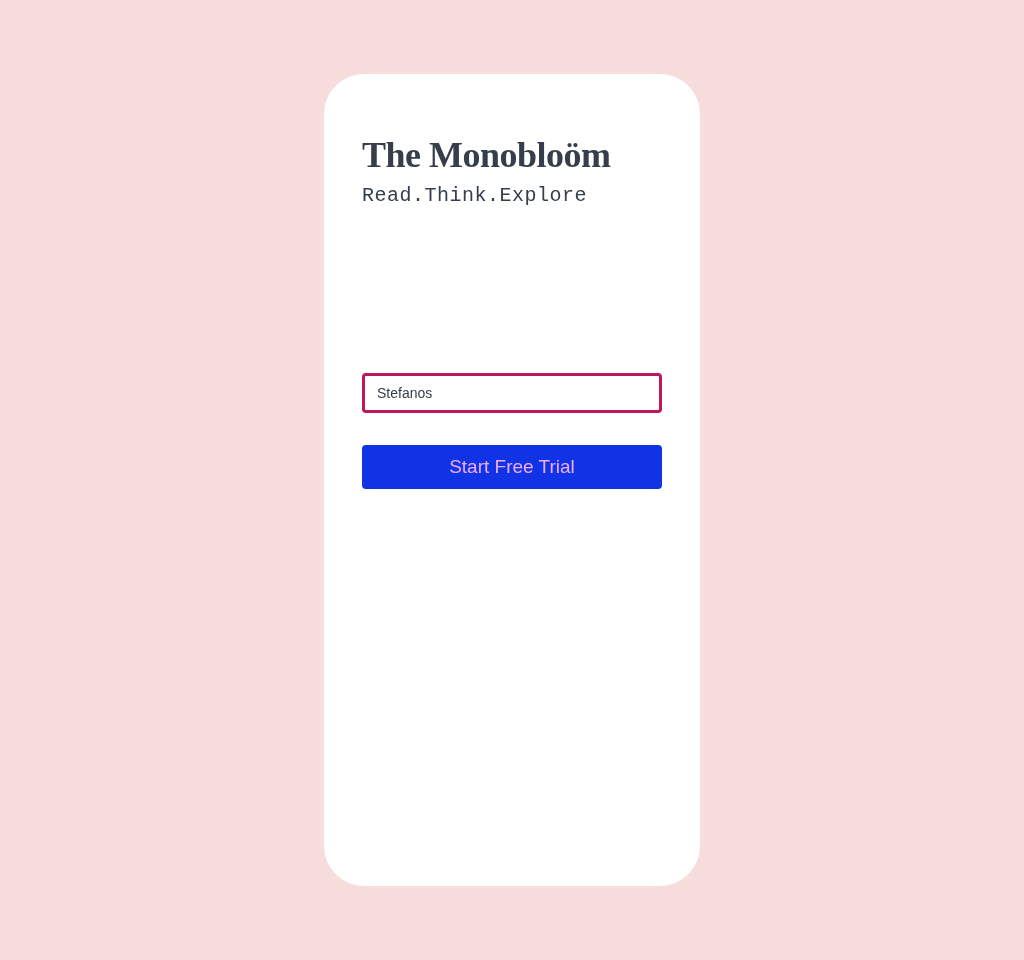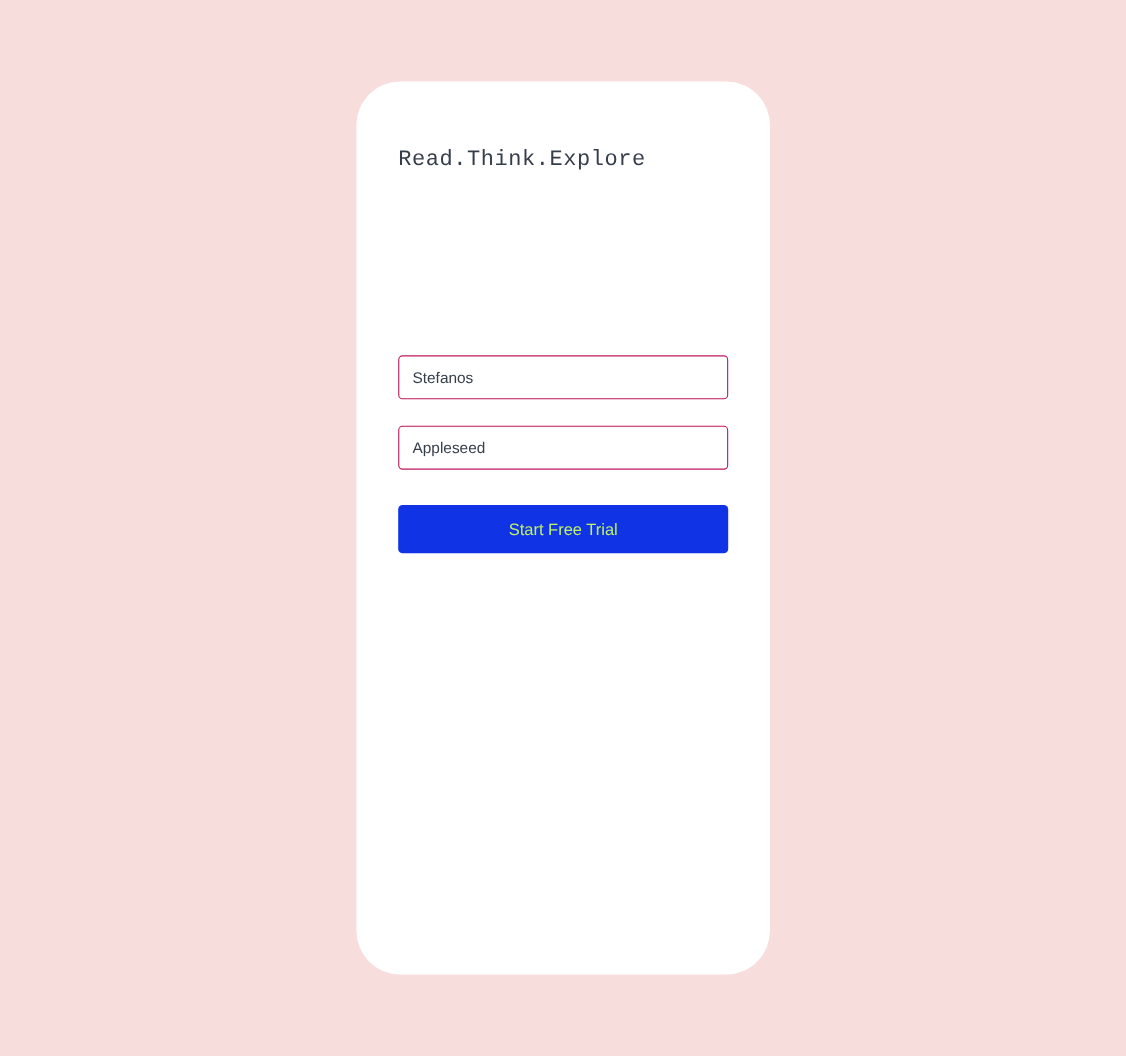--- a/index.html
+++ b/index.html
@@ -47,21 +47,21 @@
     .form {
       margin-top: 166px;
       display: flex;
       flex-direction: column;
       gap: 24px;
     }
 
     .input-field {
       width: 100%;
       height: 40px;
-      border: 1px solid #be185d;
+      border: 3px solid #be185d;
       border-radius: 4px;
       padding: 0 12px;
       font-size: 14px;
       color: #36404c;
       outline: none;
       font-family: -apple-system, BlinkMacSystemFont, 'Segoe UI', sans-serif;
     }
 
     .input-field::placeholder {
       color: #8b95a3;
@@ -103,36 +103,36 @@
     .cc-cvc {
       width: 32px;
       text-align: right;
     }
 
     .submit-button {
       margin-top: 8px;
       width: 100%;
       height: 44px;
       background-color: #1033e6;
-      color: #bef264;
+      color: #f0abfc;
       border: none;
       border-radius: 4px;
-      font-size: 15px;
+      font-size: 19px;
       font-weight: 500;
       cursor: pointer;
       font-family: -apple-system, BlinkMacSystemFont, 'Segoe UI', sans-serif;
     }
   </style>
 </head>
 <body>
 
 <div class="card">
+  <h1 class="title">The Monobloöm</h1>
   <p class="subtitle">Read.Think.Explore</p>
 
   <div class="form">
     <input type="text" class="input-field" value="Stefanos" placeholder="First name" style="">
 
-    <input type="text" class="input-field" value="Appleseed" placeholder="Last name" style="">
 
 
     <button class="submit-button">Start Free Trial</button>
   </div>
 </div>
 
 </body></html>

